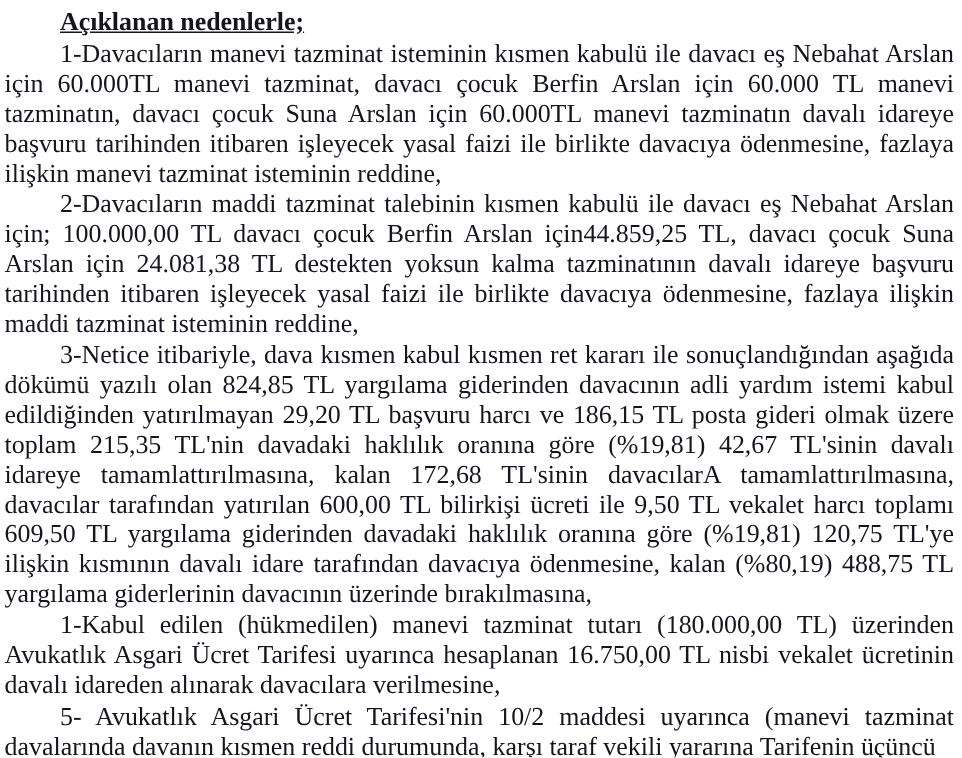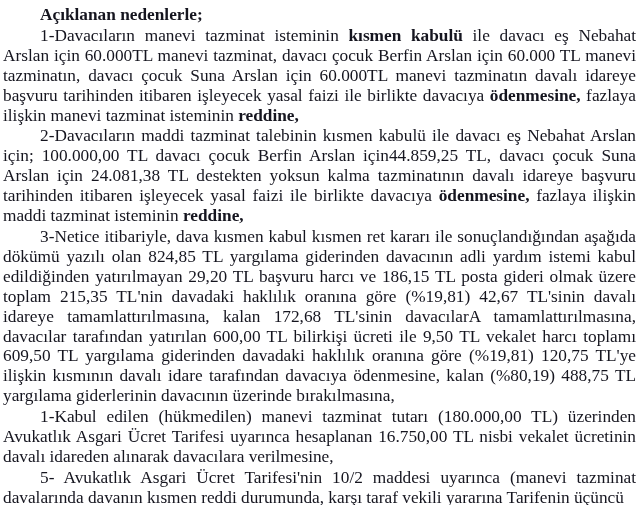--- a/index.html
+++ b/index.html
@@ -23,29 +23,30 @@
       line-height: 19.9px;
       color: #15151f;
       overflow: hidden;
     }
     .heading-line {
       margin: 0 0 1px 0;
       text-indent: 37px;
       font-weight: bold;
     }
     .heading-text {
+      text-decoration: underline;
       text-align: center;
     }
     .para {
       margin: 0 0 1px 0;
       text-indent: 37px;
       text-align: justify;
     }
     .run-bold {
-      font-weight: bold;
+      font-weight: normal;
     }
   </style>
 </head>
 <body>
 
 <div class="page">
   <p class="heading-line"><span class="heading-text">Açıklanan nedenlerle;</span></p>
   <div id="doc-body">
       <p class="para"><span class="run">1-Davacıların manevi tazminat isteminin </span><span class="run-bold">kısmen kabulü</span><span class="run"> ile davacı eş Nebahat Arslan için 60.000TL manevi tazminat, davacı çocuk Berfin Arslan için 60.000 TL manevi tazminatın, davacı çocuk Suna Arslan için 60.000TL manevi tazminatın davalı idareye başvuru tarihinden itibaren işleyecek yasal faizi ile birlikte davacıya </span><span class="run-bold">ödenmesine,</span><span class="run"> fazlaya ilişkin manevi tazminat isteminin </span><span class="run-bold">reddine,</span></p>
       <p class="para"><span class="run">2-Davacıların maddi tazminat talebinin kısmen kabulü ile davacı eş Nebahat Arslan için; 100.000,00 TL davacı çocuk Berfin Arslan için44.859,25 TL, davacı çocuk Suna Arslan için 24.081,38 TL destekten yoksun kalma tazminatının davalı idareye başvuru tarihinden itibaren işleyecek yasal faizi ile birlikte davacıya </span><span class="run-bold">ödenmesine,</span><span class="run"> fazlaya ilişkin maddi tazminat isteminin </span><span class="run-bold">reddine,</span></p>

